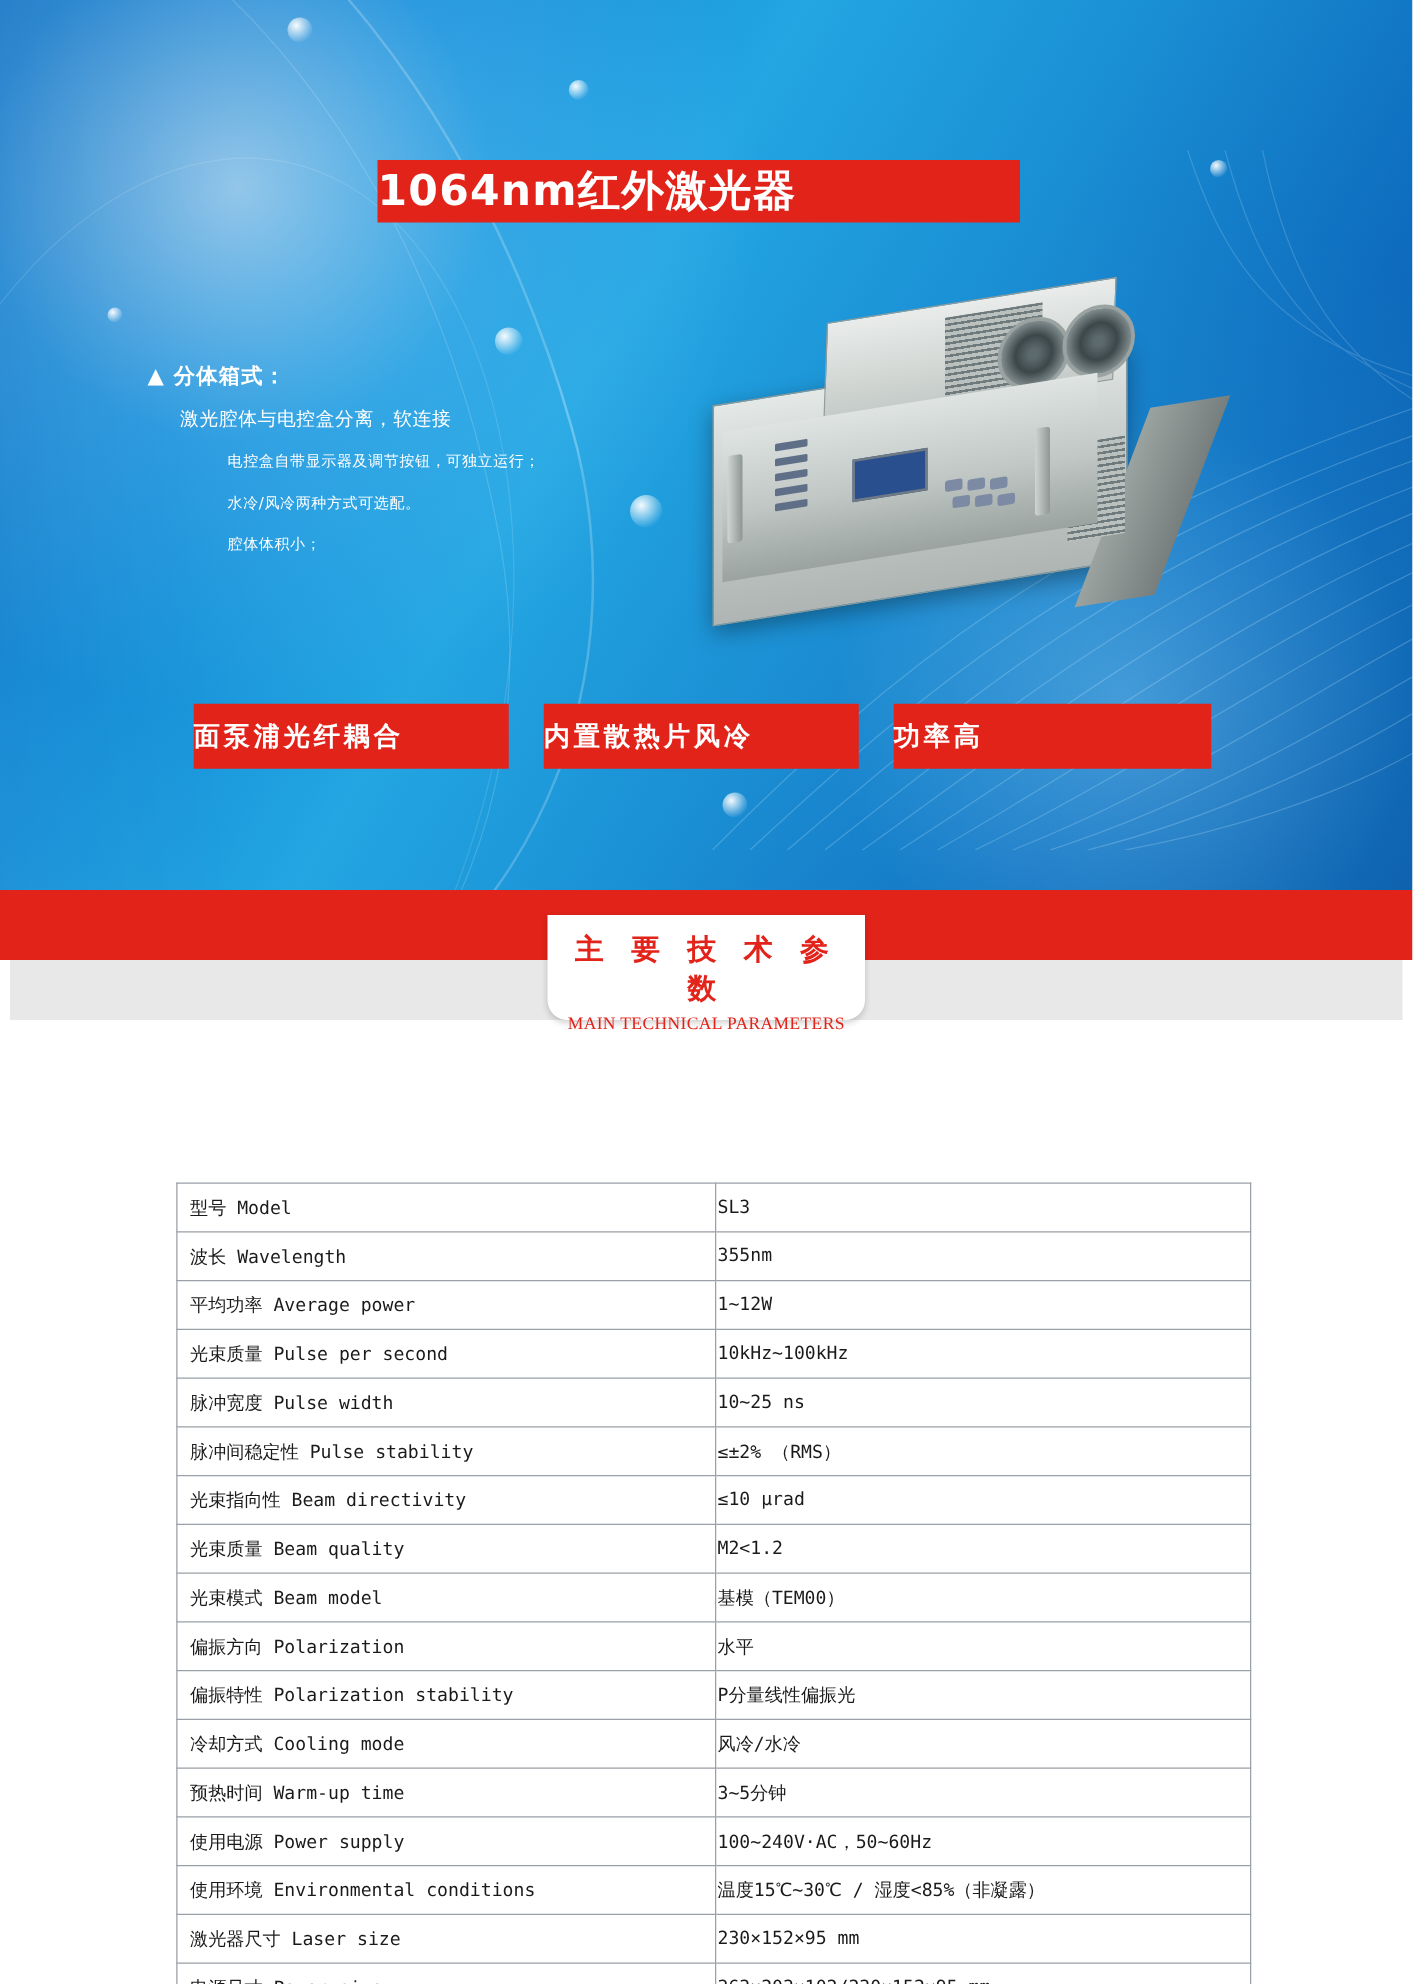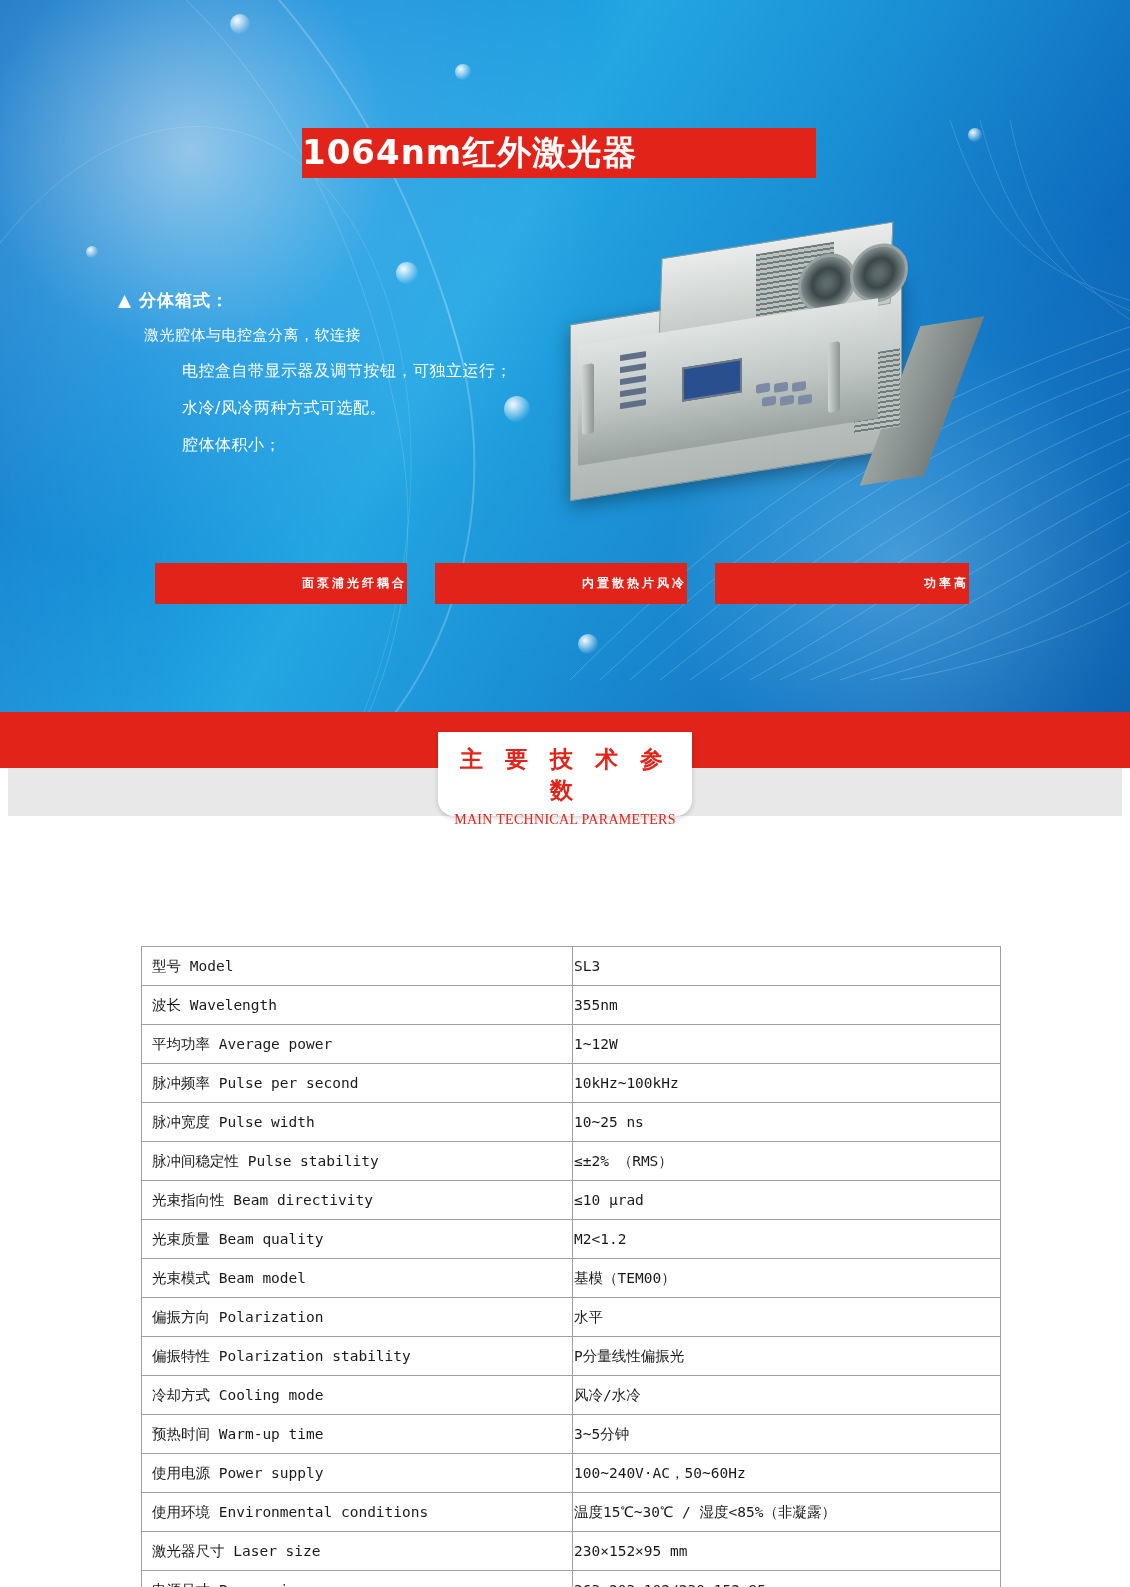--- a/index.html
+++ b/index.html
@@ -107,21 +107,21 @@
     letter-spacing: 1px;
   }
   .feature-l1 {
     font-size: 15px;
     margin-left: 26px;
     margin-bottom: 16px;
     font-family: "DejaVu Sans", "Liberation Sans", sans-serif;
     letter-spacing: 0.5px;
   }
   .feature-l2 {
-    font-size: 16px;
+    font-size: 12px;
     margin-left: 64px;
     margin-bottom: 16px;
     font-family: "DejaVu Sans", "Liberation Sans", sans-serif;
     letter-spacing: 0.5px;
   }
 
   
   .product {
     position: absolute;
     left: 560px;
@@ -218,25 +218,25 @@
     position: absolute;
     left: 155px;
     top: 563px;
     width: 820px;
     display: flex;
     gap: 28px;
   }
   .tag {
     background: #e2231a;
     color: #ffffff;
-    font-size: 12px;
+    font-size: 21px;
     font-weight: bold;
     letter-spacing: 3px;
     padding: 12px 0;
-    text-align: right;
+    text-align: left;
     font-family: Liberation Serif, serif;
   }
   .tag.t1 { width: 252px; }
   .tag.t2 { width: 252px; }
   .tag.t3 { width: 254px; }
 
   
   .sec {
     position: relative;
     width: 1130px;
@@ -417,21 +417,21 @@
         </tr>
       <tr>
           <td class="k">波长 Wavelength</td>
           <td class="v">355nm</td>
         </tr>
       <tr>
           <td class="k">平均功率 Average power</td>
           <td class="v">1~12W</td>
         </tr>
       <tr>
-          <td class="k">脉冲频率 Pulse per second</td>
+          <td class="k">光束质量 Pulse per second</td>
           <td class="v">10kHz~100kHz</td>
         </tr>
       <tr>
           <td class="k">脉冲宽度 Pulse width</td>
           <td class="v">10~25 ns</td>
         </tr>
       <tr>
           <td class="k">脉冲间稳定性 Pulse stability</td>
           <td class="v">≤±2% （RMS）</td>
         </tr>

